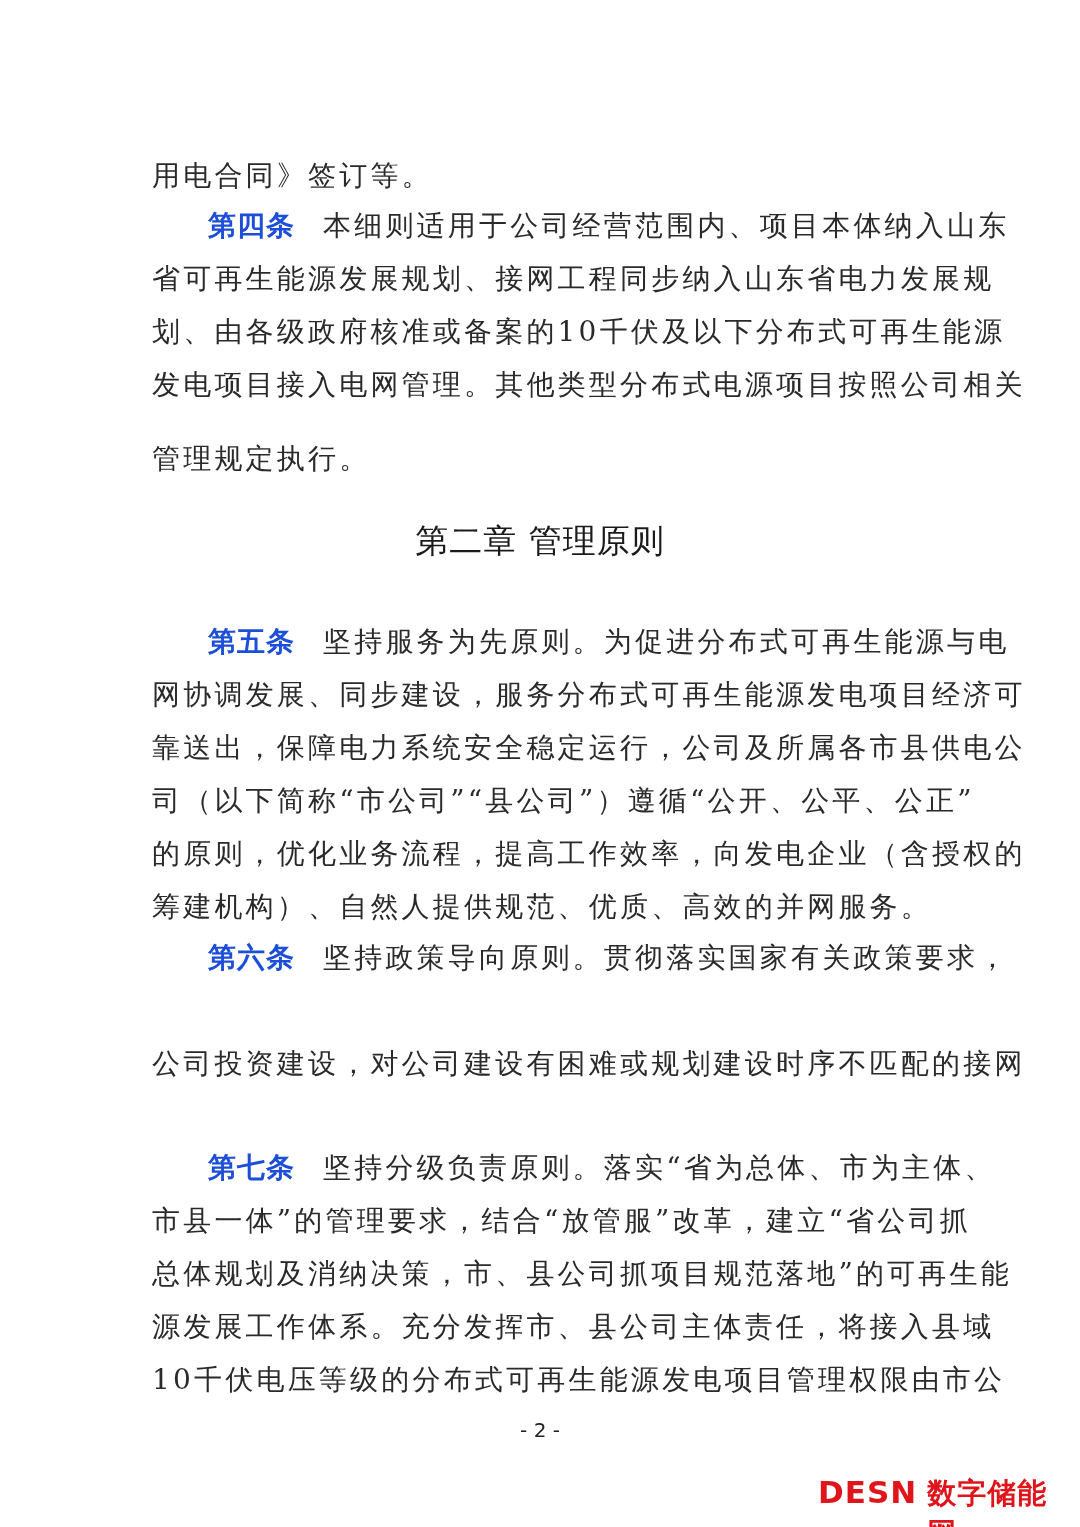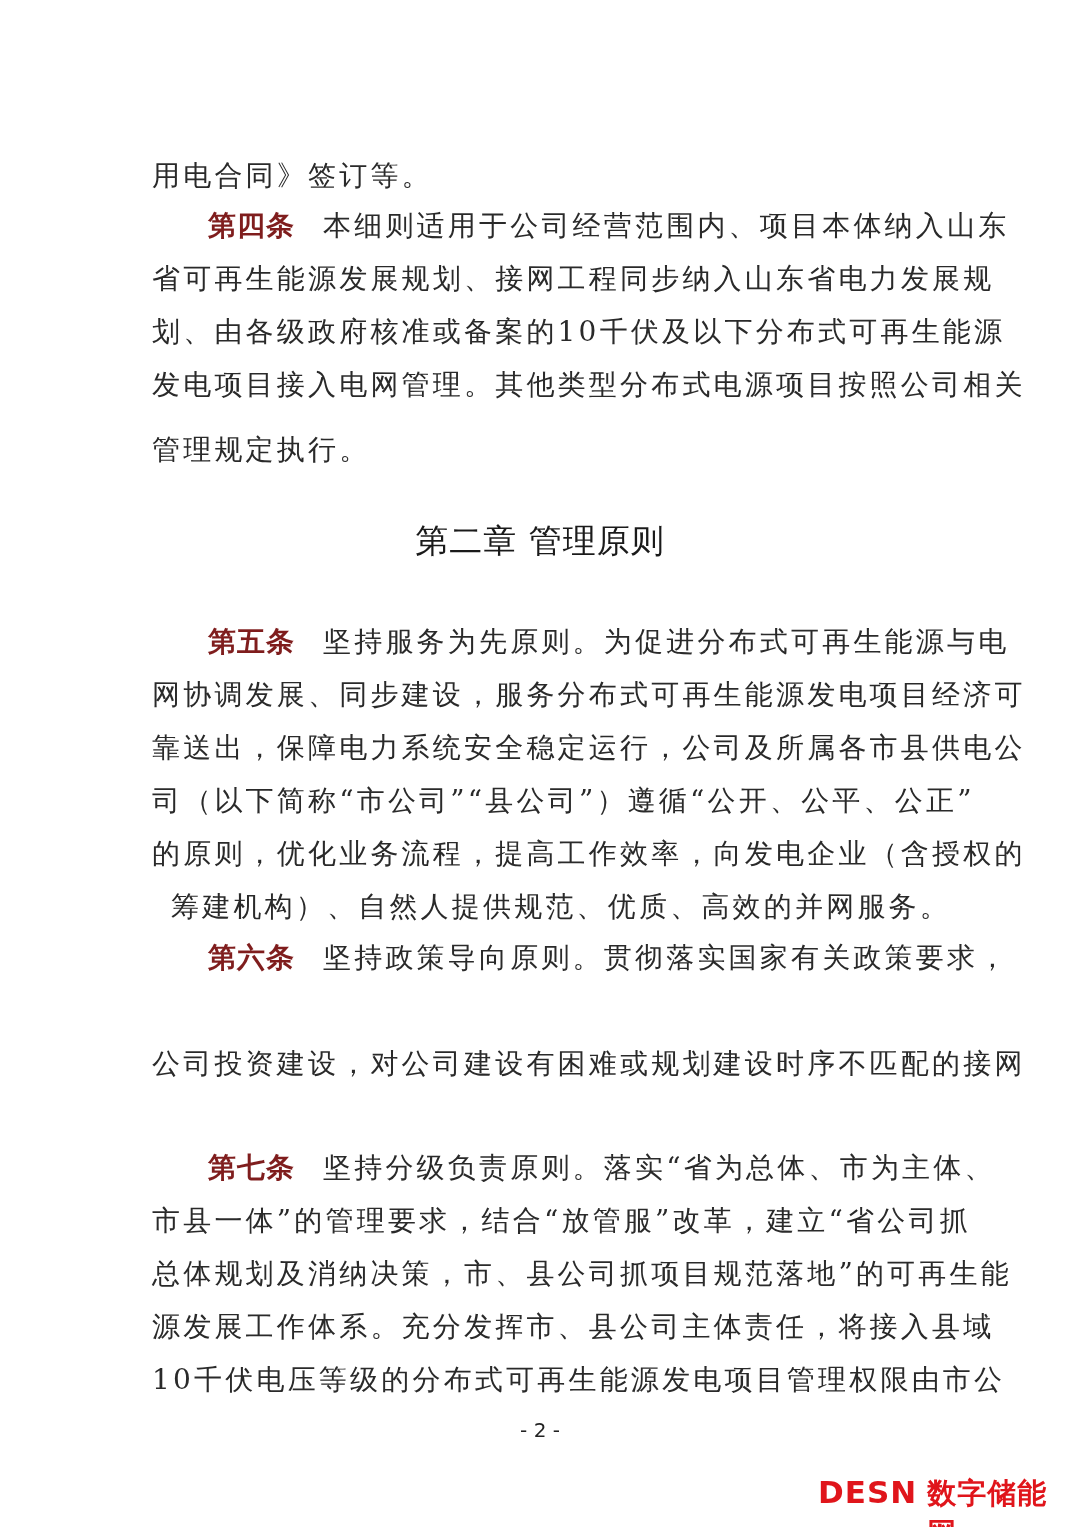--- a/index.html
+++ b/index.html
@@ -4,21 +4,21 @@
 <style>
   html, body { margin: 0; padding: 0; background: #ffffff; }
   body { width: 1080px; height: 1527px; position: relative; overflow: hidden;
          font-family: "DejaVu Serif", "Liberation Serif", serif; color: #2a2a2a; }
   .page { position: absolute; left: 0; top: 0; width: 1068px; height: 1527px; }
   .line { position: absolute; left: 152px; width: 794px; height: 40px;
           font-size: 28px; line-height: 40px; white-space: nowrap;
           letter-spacing: 3.2px; text-align: justify; text-align-last: justify; }
   .line.last { text-align-last: left; }
   .indent { padding-left: 56px; width: 738px; }
-  .bold { font-family: "DejaVu Sans", "Liberation Sans", sans-serif; font-weight: bold; color: #7f1d1d; letter-spacing: 1px; margin-right: 28px; }
+  .bold { font-family: "DejaVu Sans", "Liberation Sans", sans-serif; font-weight: bold; color: #1d4ed8; letter-spacing: 1px; margin-right: 28px; }
   .chapter { position: absolute; left: 0; width: 1080px; top: 519px; text-align: center;
              font-family: "DejaVu Sans", "Liberation Sans", sans-serif; font-size: 33px;
              color: #1a1a1a; letter-spacing: 1px; }
   .page-num { position: absolute; left: 0; width: 1080px; top: 1418px; text-align: center;
               font-family: "DejaVu Sans", "Liberation Sans", sans-serif; font-size: 20px; color: #222; }
   .logo { position: absolute; left: 818px; top: 1474px; height: 40px; display: flex; align-items: flex-start;
           color: #e0151b; font-family: "DejaVu Sans", "Liberation Sans", sans-serif; font-weight: bold; }
   .logo-en { font-size: 31px; letter-spacing: 1px; margin-right: 10px; }
   .logo-cn { font-size: 29px; letter-spacing: 1px; }
 </style>
@@ -26,30 +26,30 @@
 <body>
 
 <div class="page">
 
   <div class="line last" style="top:156px;">用电合同》签订等。</div>
 
   <div class="line indent" style="top:206px;"><span class="bold">第四条</span><span>本细则适用于公司经营范围内、项目本体纳入山东</span></div>
   <div class="line" style="top:259px;">省可再生能源发展规划、接网工程同步纳入山东省电力发展规</div>
   <div class="line" style="top:312px;">划、由各级政府核准或备案的10千伏及以下分布式可再生能源</div>
   <div class="line" style="top:365px;">发电项目接入电网管理。其他类型分布式电源项目按照公司相关</div>
-  <div class="line last" style="top:430px;">管理规定执行。</div>
+  <div class="line last" style="top:439px;">管理规定执行。</div>
 
   <div class="chapter">第二章  管理原则</div>
 
   <div class="line indent" style="top:622px;"><span class="bold">第五条</span><span>坚持服务为先原则。为促进分布式可再生能源与电</span></div>
   <div class="line" style="top:675px;">网协调发展、同步建设，服务分布式可再生能源发电项目经济可</div>
   <div class="line" style="top:728px;">靠送出，保障电力系统安全稳定运行，公司及所属各市县供电公</div>
   <div class="line" style="top:781px;">司（以下简称“市公司”“县公司”）遵循“公开、公平、公正”</div>
   <div class="line" style="top:834px;">的原则，优化业务流程，提高工作效率，向发电企业（含授权的</div>
-  <div class="line last" style="top:887px;margin-left:19px;">筹建机构）、自然人提供规范、优质、高效的并网服务。</div>
+  <div class="line last" style="top:887px;">筹建机构）、自然人提供规范、优质、高效的并网服务。</div>
 
   <div class="line indent" style="top:938px;"><span class="bold">第六条</span><span>坚持政策导向原则。贯彻落实国家有关政策要求，</span></div>
   <div class="line" style="top:1044px;">公司投资建设，对公司建设有困难或规划建设时序不匹配的接网</div>
 
   <div class="line indent" style="top:1148px;"><span class="bold">第七条</span><span>坚持分级负责原则。落实“省为总体、市为主体、</span></div>
   <div class="line" style="top:1254px;">总体规划及消纳决策，市、县公司抓项目规范落地”的可再生能</div>
   <div class="line" style="top:1201px;">市县一体”的管理要求，结合“放管服”改革，建立“省公司抓</div>
   <div class="line" style="top:1307px;">源发展工作体系。充分发挥市、县公司主体责任，将接入县域</div>
   <div class="line" style="top:1360px;">10千伏电压等级的分布式可再生能源发电项目管理权限由市公</div>
 

